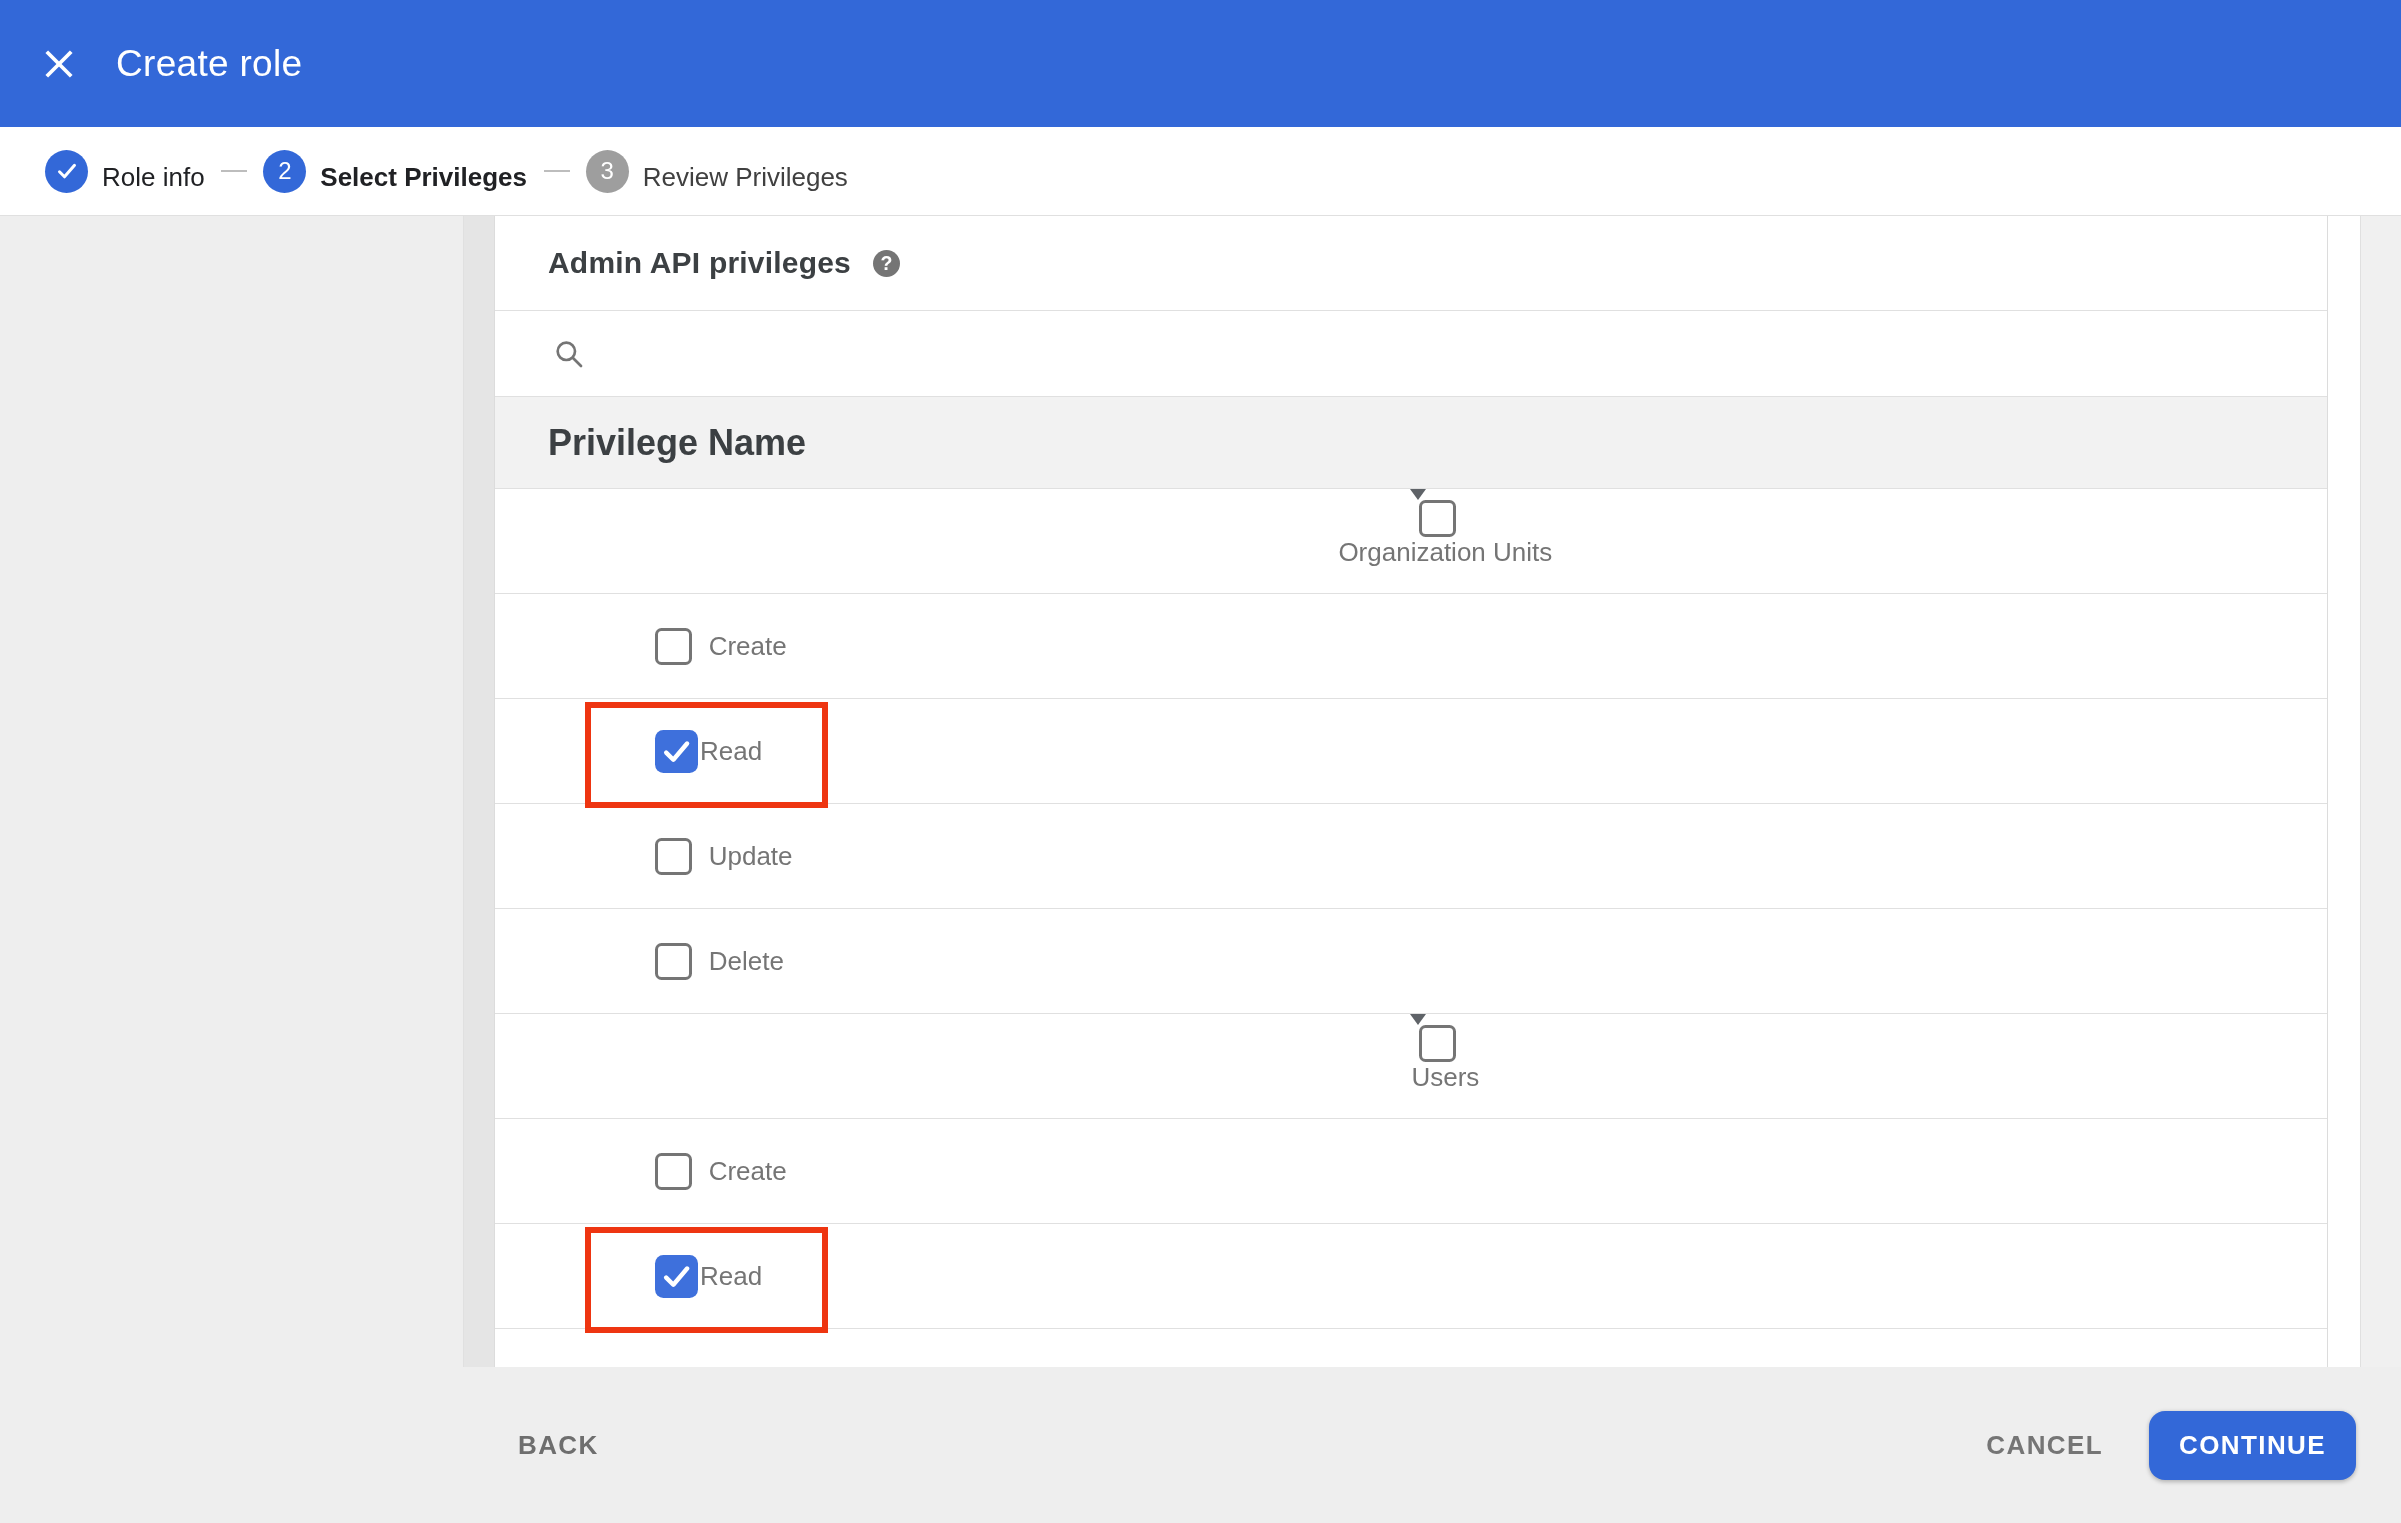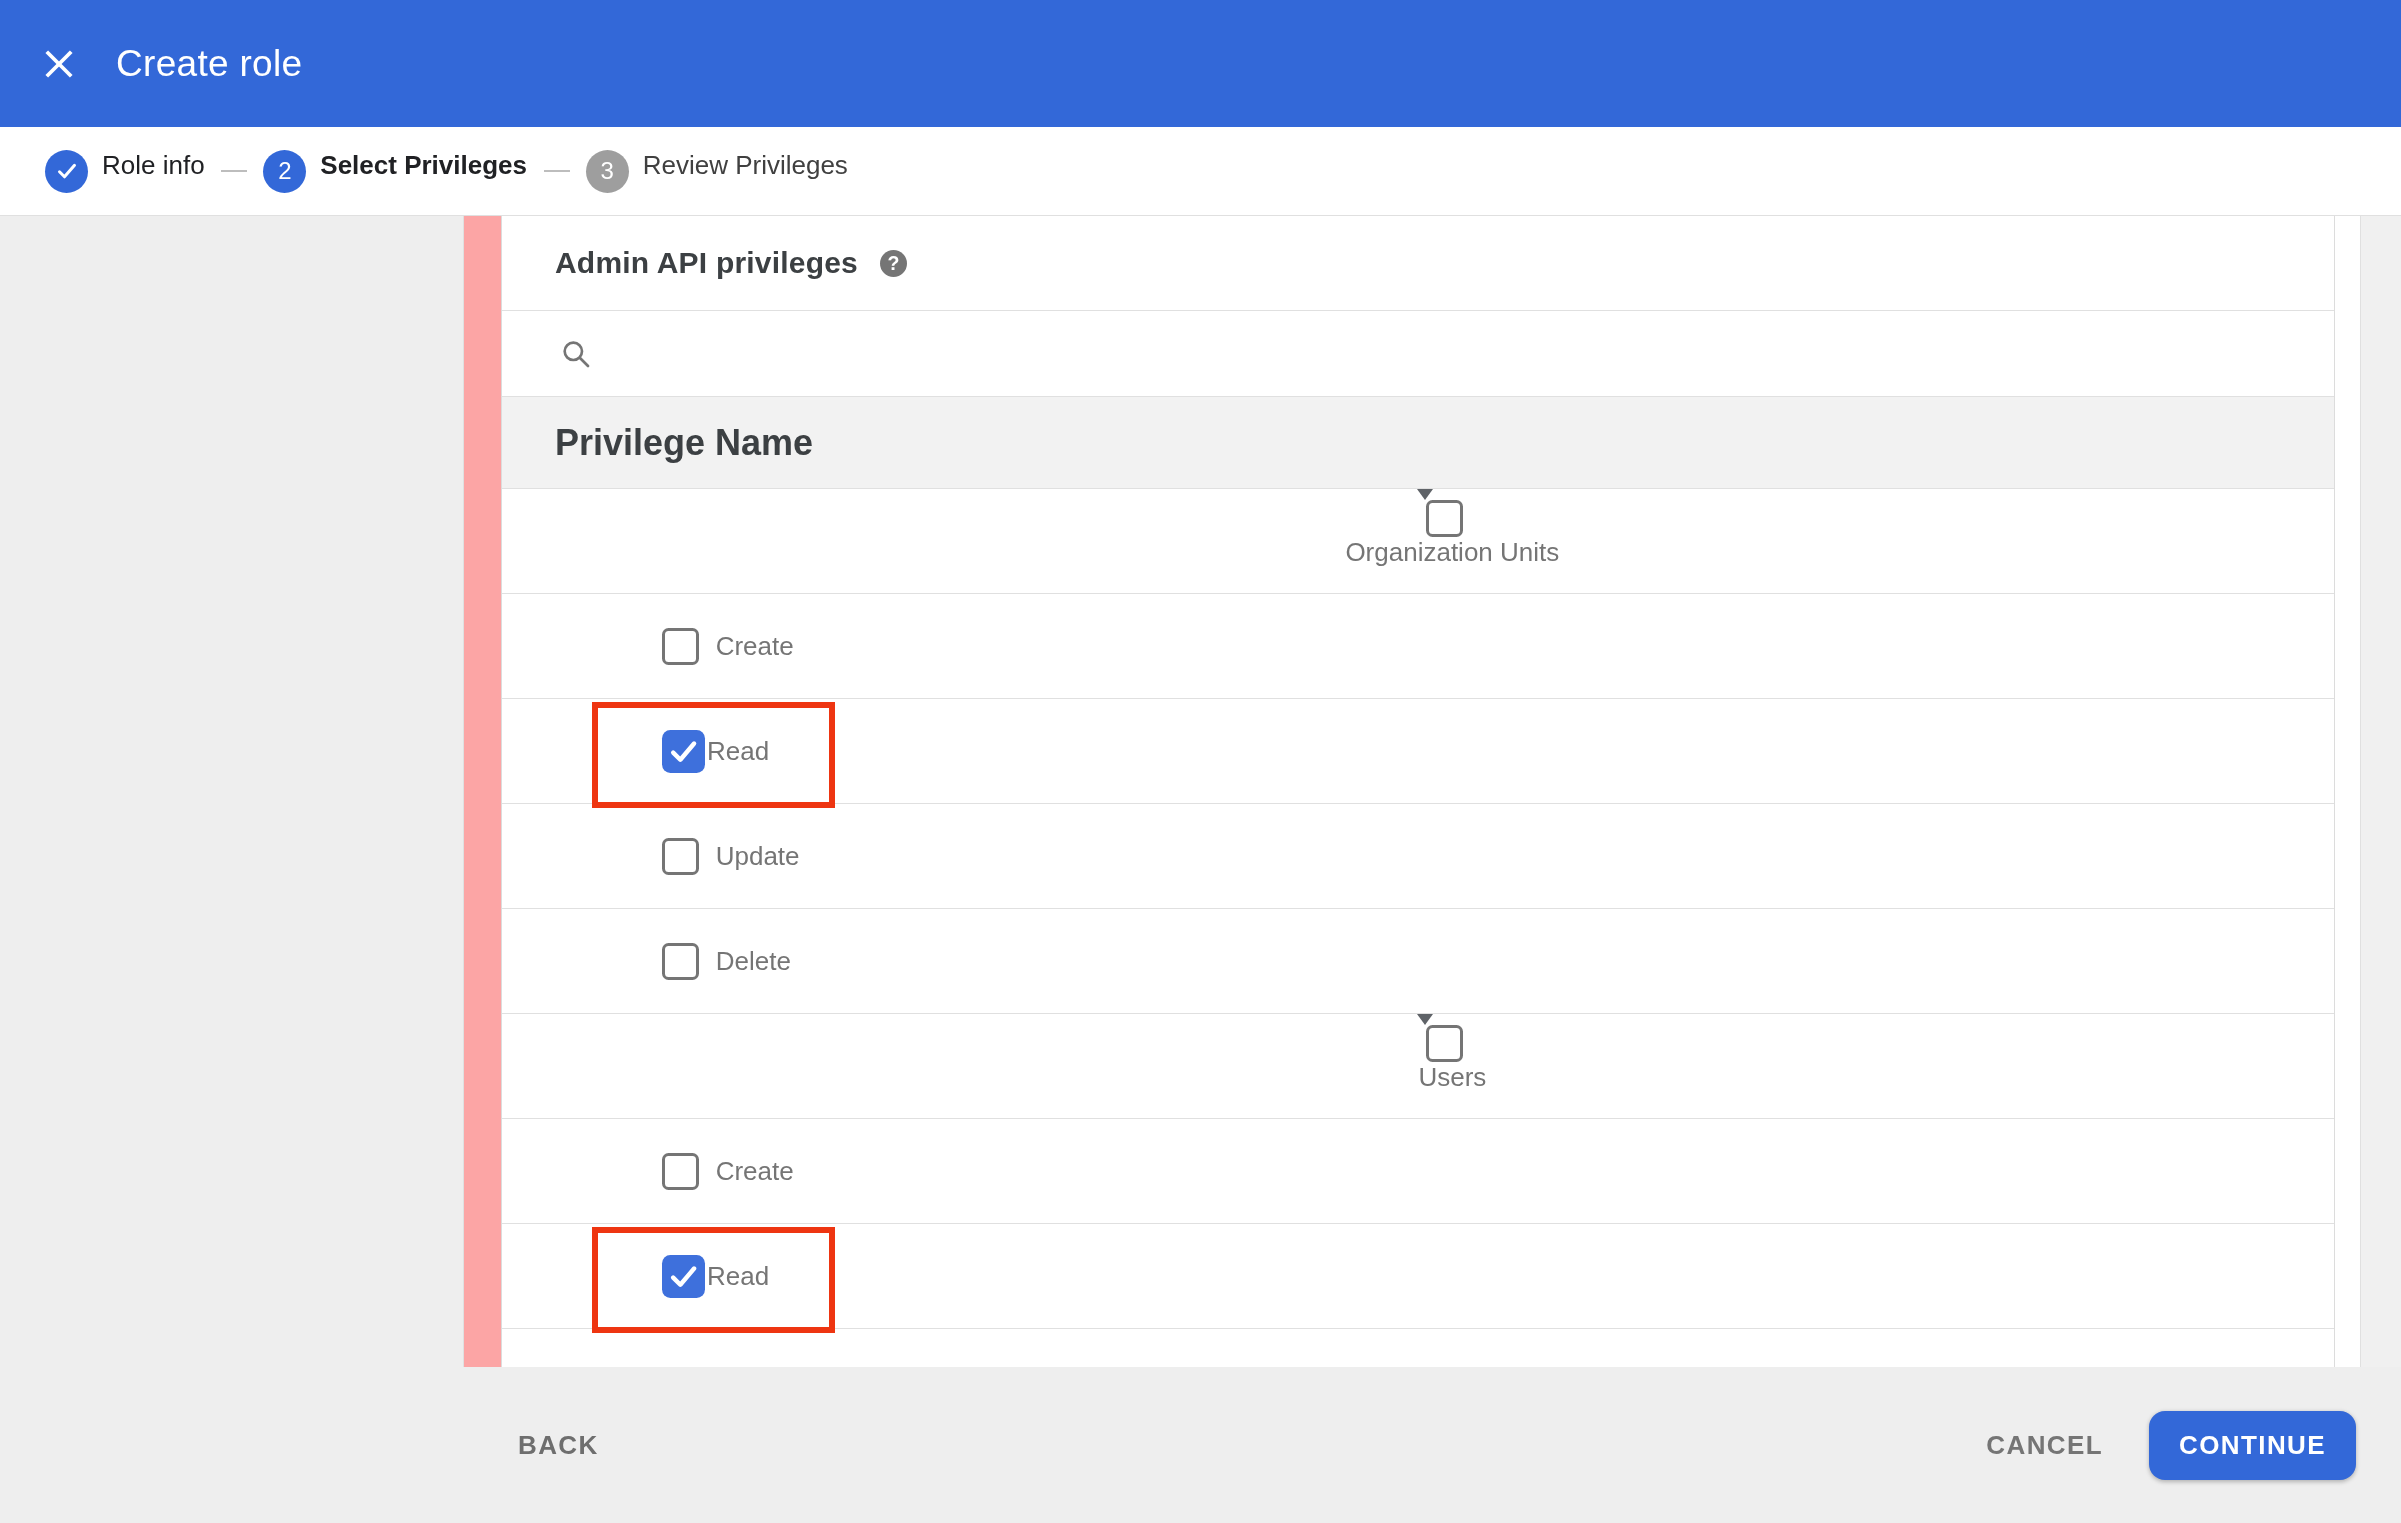--- a/index.html
+++ b/index.html
@@ -34,36 +34,36 @@
 
   
   .stepper {
     height: 89px;
     background: #ffffff;
     border-bottom: 0.9px solid #e0e0e0;
     display: flex;
     align-items: center;
     padding-left: 45px;
   }
-  .step { display: flex; align-items: flex-start; }
+  .step { display: flex; align-items: flex-end; }
   .step-circle {
     width: 43px; height: 43px; border-radius: 50%;
     display: flex; align-items: center; justify-content: center;
     color: #ffffff; font-size: 24px;
     flex: none;
   }
   .step.complete .step-circle, .step.active .step-circle { background: #3368d8; }
   .step.upcoming .step-circle { background: #9e9e9e; }
   .step-label { margin-left: 14px; font-size: 26px; color: #202124; white-space: nowrap; }
   .step.active .step-label { font-weight: bold; }
   .step.upcoming .step-label { color: #404040; }
   .step-dash { width: 26px; height: 2.8px; background: #bdbdbd; margin: 0 16px 0 16.7px; flex: none; }
 
   
-  .body-region { display: flex; height: 1151px; background: #fca5a5; gap: 7px; }
+  .body-region { display: flex; height: 1151px; background: #e5e5e5; }
   .left-sidebar { width: 464px; background: #eeeeee; border-right: 0.9px solid #e0e0e0; flex: none; }
   .center-area { flex: 1; display: flex; }
   .panel {
     margin-left: 30px;
     width: 1834px;
     border-left: 1.9px solid #dcdcdc;
     border-right: 1.9px solid #dcdcdc;
     background: #ffffff;
     flex: none;
   }

